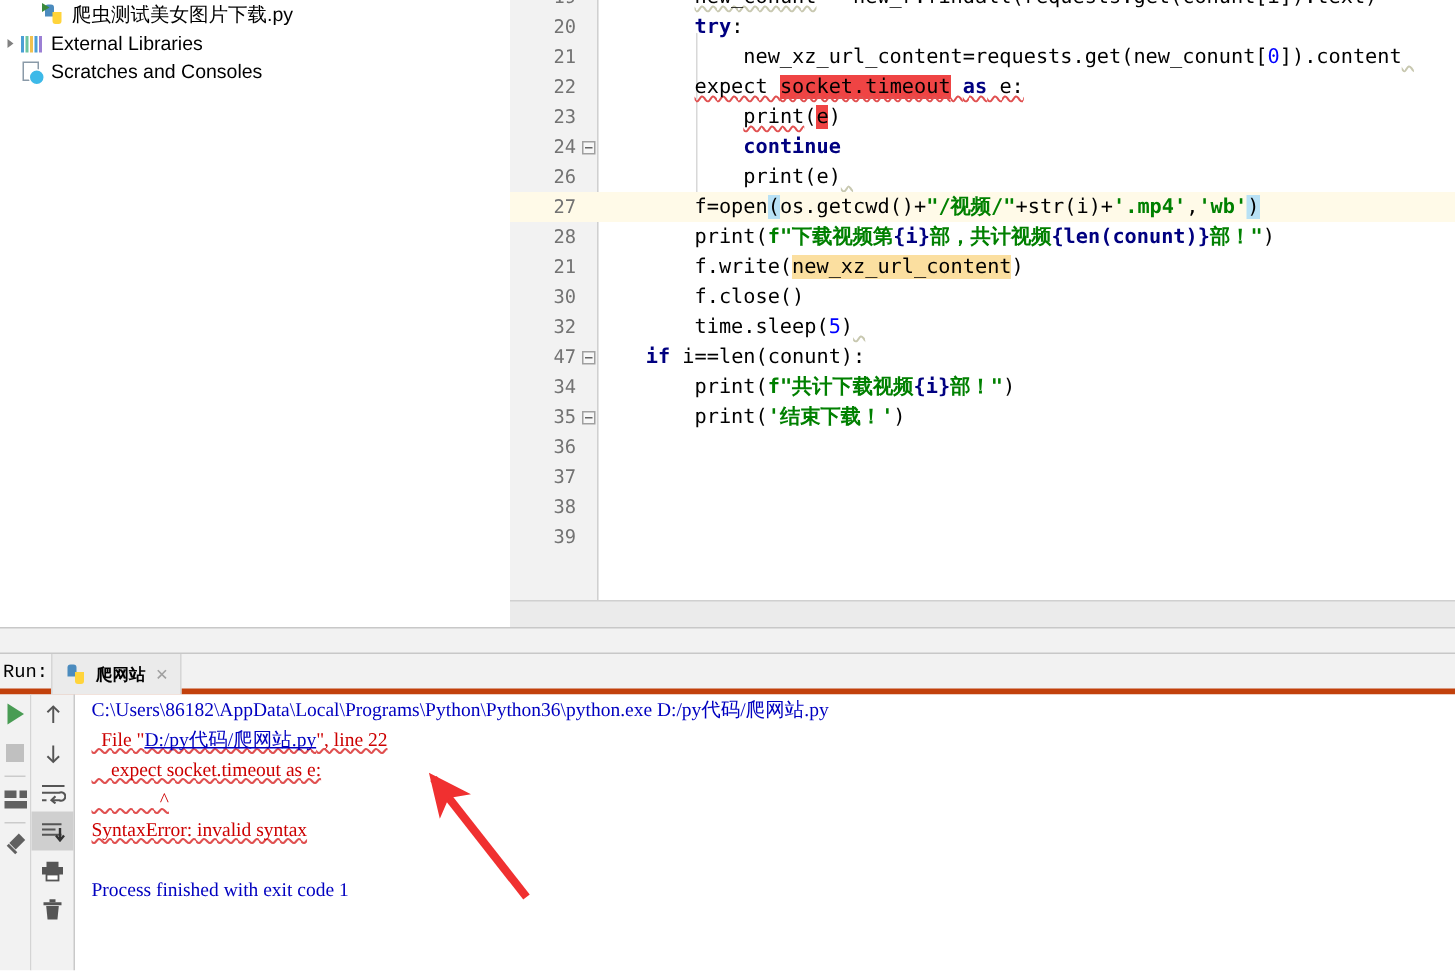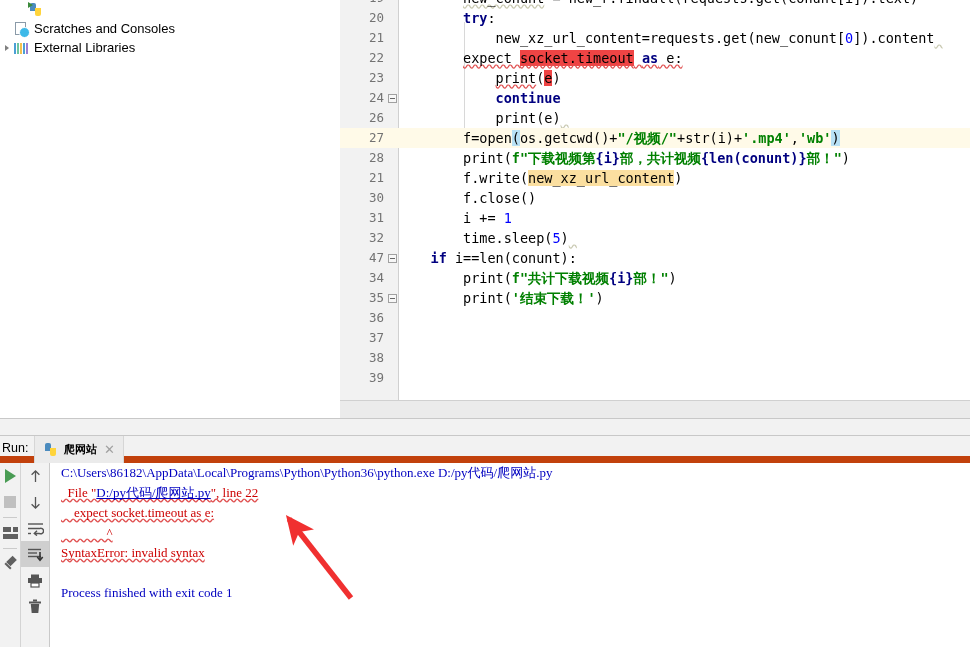--- a/index.html
+++ b/index.html
@@ -214,22 +214,23 @@
     position: absolute;
     left: 0; top: 436px;
     width: 970px; height: 211px;
     background: #ffffff;
   }
   #run-header {
     position: absolute;
     left: 0; top: 0;
     width: 970px; height: 27px;
     background: #f2f2f2;
-    border-bottom: 7px solid #c2410c;
-    box-sizing: border-box;
+    border-bottom: 4px solid #c2410c;
+    box-sizing: border-box;
+    font-family: Liberation Mono, monospace;
   }
   #run-label {
     position: absolute;
     left: 2px; top: 5px;
     font-size: 12.5px;
     color: #000000;
   }
   #run-tab {
     position: absolute;
     left: 34px; top: 0px;
@@ -327,39 +328,40 @@
 <body>
 
 <div id="root">
 
   <div id="project-pane">
 
     <div class="tree-row" style="padding-left:28px;">
       <span class="tree-ico ico-py">
           <span class="ov"></span>
         </span>
-    </div>
-
-    <div class="tree-row" style="padding-left:14px;">
-      <span class="tree-ico ico-scratch"></span>
-      <span class="tree-label">Scratches and Consoles</span>
+      <span class="tree-label">爬虫测试美女图片下载.py</span>
     </div>
 
     <div class="tree-row" style="padding-left:2px;">
       <span class="twisty collapsed"></span>
       <span class="tree-ico ico-lib">
         <i style="background:#4b9fd5"></i>
           <i style="background:#6dc5a0"></i>
           <i style="background:#f2c14e"></i>
           <i style="background:#4b9fd5"></i>
           <i style="background:#9b7fd4"></i>
       </span>
       <span class="tree-label">External Libraries</span>
     </div>
 
+    <div class="tree-row" style="padding-left:14px;">
+      <span class="tree-ico ico-scratch"></span>
+      <span class="tree-label">Scratches and Consoles</span>
+    </div>
+
   </div>
 
   <div id="editor">
     <div id="gutter"></div>
 
     <div id="code-area">
 
       <div class="ln-row" style="top:0;position:absolute;left:0;width:630px;height:20px;margin-top:-12px;">
         <span class="ln-num">19</span>
         <span class="ln-code"><span style="color:#000">        </span><span class="warnmark">new_conunt</span> = new_r.findall(requests.get(conunt[i]).text)</span>
@@ -414,24 +416,20 @@
         <div class="ln-row">
           <span class="ln-num">21</span>
           <span class="ln-code">        f.write(<span class="hl2">new_xz_url_content</span>)</span>
         </div>
 
         <div class="ln-row">
           <span class="ln-num">30</span>
           <span class="ln-code">        f.close()</span>
         </div>
 
-        <div class="ln-row">
-          <span class="ln-num">31</span>
-          <span class="ln-code">        i += <span class="num">1</span></span>
-        </div>
 
         <div class="ln-row">
           <span class="ln-num">32</span>
           <span class="ln-code">        time.sleep(<span class="num">5</span>)<span class="warnmark"> </span></span>
         </div>
 
         <div class="ln-row">
           <span class="ln-num">47</span>
           <span class="ln-code">    <span class="kw">if</span> i==<span class="fn">len</span>(conunt):</span>
           <span class="fold" style="top:6px;"></span>

